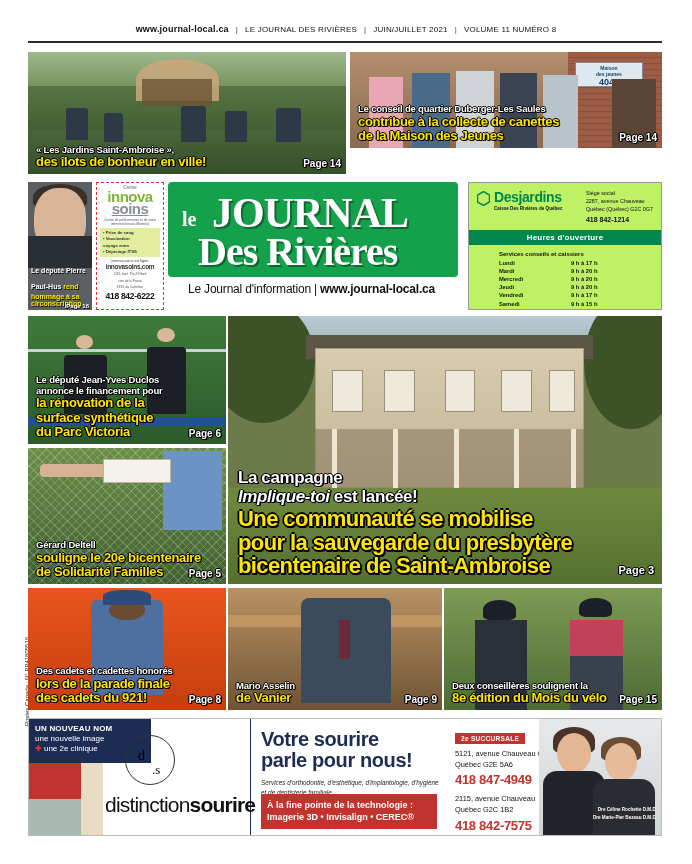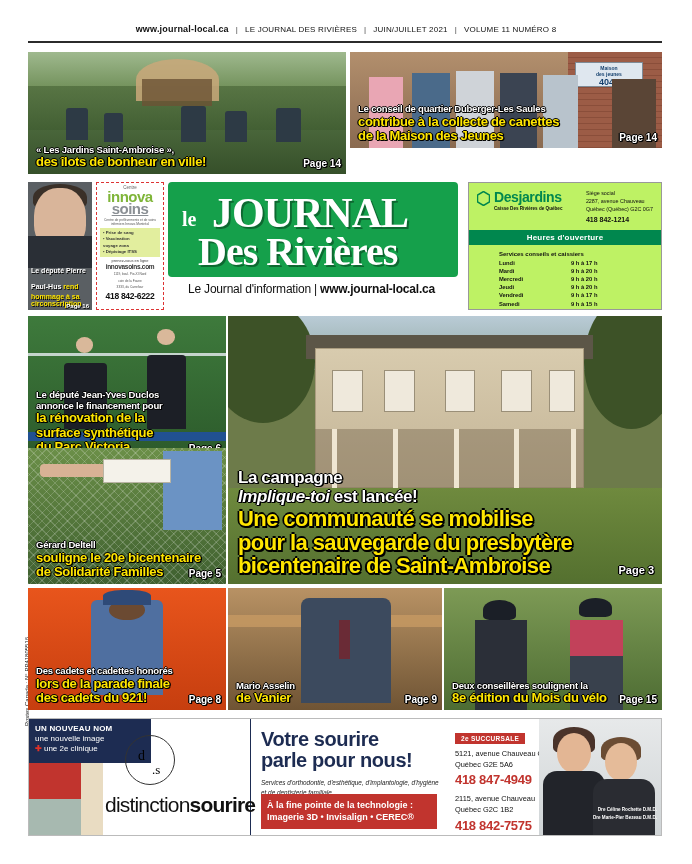--- a/index.html
+++ b/index.html
@@ -128,21 +128,21 @@
   #adDesj .addr { margin-left:auto; font-size:5.4px; color:#111; line-height:1.45; text-align:left; }
   #adDesj .addr .t { font-size:7px; font-weight:bold; margin-top:2px; display:block;}
   #adDesj .band { background:#00874e; color:#fff; text-align:center;
                   font-size:8px; font-weight:bold; padding:3px 0; letter-spacing:.2px; }
   #adDesj .hours { padding:6px 0 0 0; }
   #adDesj .hours .ttl { font-size:6px; font-weight:bold; color:#111; padding-left:30px; margin-bottom:2px;}
   #adDesj .hrow { display:flex; font-size:5.8px; font-weight:bold; color:#111; padding:1.1px 0 1.1px 30px;}
   #adDesj .hrow .dday { width:72px; }
 
   
-  #p3 { left:28px; top:316px; width:198px; height:143px; background:#2f5d2f; }
+  #p3 { left:28px; top:316px; width:198px; height:128px; background:#2f5d2f; }
   #p3 .turf { position:absolute; inset:0; background:linear-gradient(#3e7a3c,#2c5a2b); }
   #p3 .ln { position:absolute; left:0; right:0; height:3px; background:#e9eef2; opacity:.8;}
   #p3 .blue { position:absolute; left:0; right:0; bottom:18px; height:9px; background:#1f4fa3; opacity:.85;}
   #p3 .man { position:absolute; bottom:30px; background:#1c1f26; border-radius:4px 4px 0 0; }
   #p3 .head { position:absolute; background:#d9b89a; border-radius:50%; }
 
   
   #p4 { left:228px; top:316px; width:434px; height:268px; background:#6d7b4a; }
   #p4 .sky { position:absolute; left:0; top:0; width:100%; height:20%; background:linear-gradient(#b9cbd6,#91a8a0);}
   #p4 .tree { position:absolute; background:#3d5227; border-radius:50%; }

